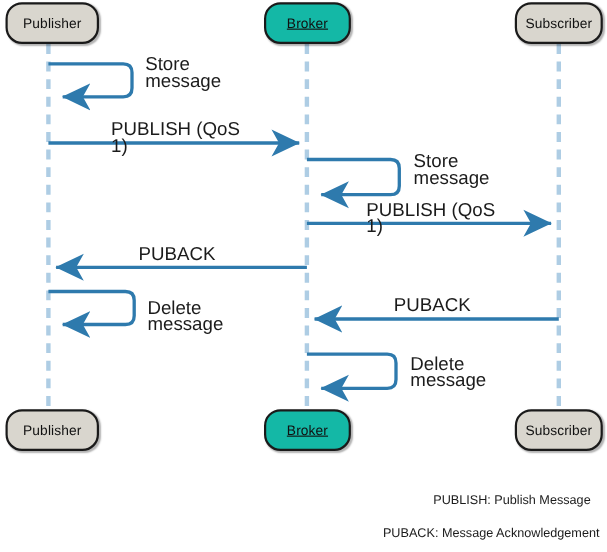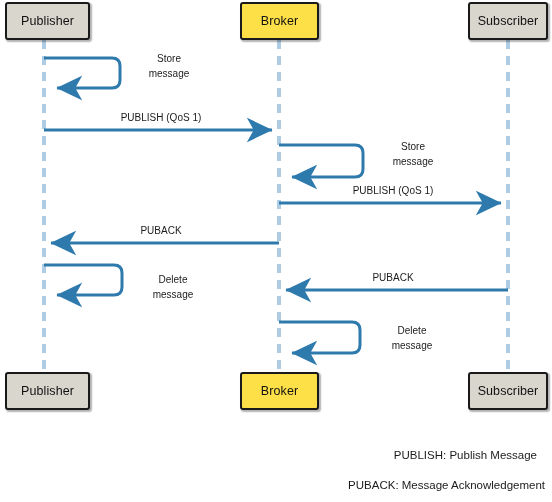--- a/index.html
+++ b/index.html
@@ -17,39 +17,39 @@
   #canvas {
     position: absolute;
     inset: 0;
     width: 552px;
     height: 502px;
   }
   .participant-box {
     position: absolute;
     box-sizing: border-box;
     border: 2px solid #1a1a1a;
-    border-radius: 3px;
+    border-radius: 15px;
     display: flex;
     align-items: center;
     justify-content: center;
     font-size: 12.5px;
     color: #111111;
     letter-spacing: 0.1px;
     box-shadow: 1.5px 1.5px 1.5px rgba(0,0,0,0.30);
   }
   .p-gray { background: #d9d6ce; }
-  .p-orange { background: #fde047; }
+  .p-orange { background: #14b8a6; text-decoration: underline; }
 
   .msg-label {
     position: absolute;
-    font-size: 10px;
+    font-size: 17px;
     color: #1b1b1b;
     line-height: 15px;
     white-space: pre-line;
-    text-align: center;
+    text-align: left;
   }
 
   .legend-line {
     position: absolute;
     font-size: 11.5px;
     color: #1b1b1b;
     white-space: nowrap;
     text-align: right;
   }
 </style>

